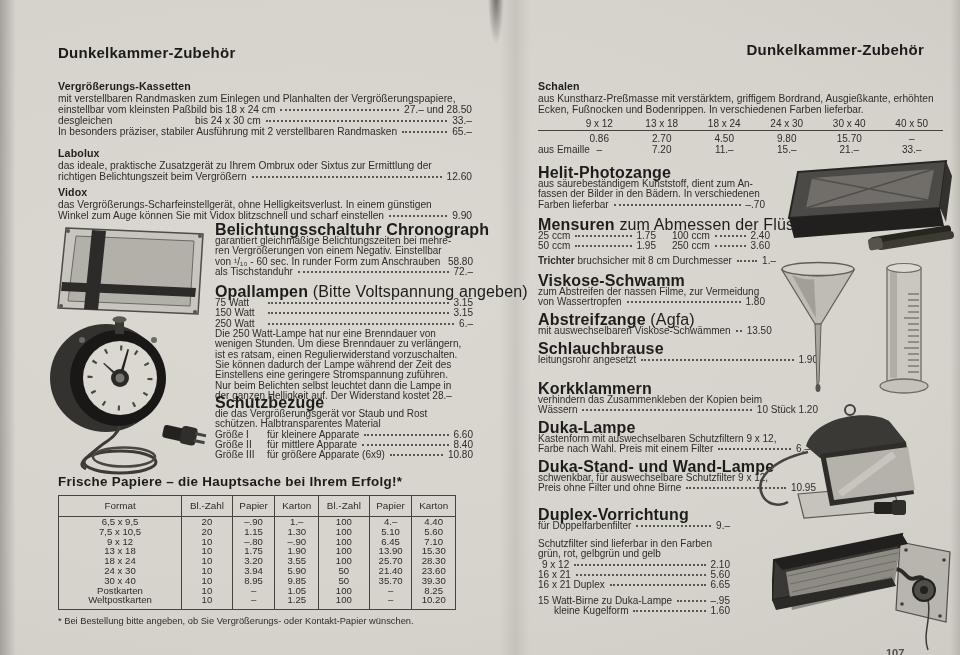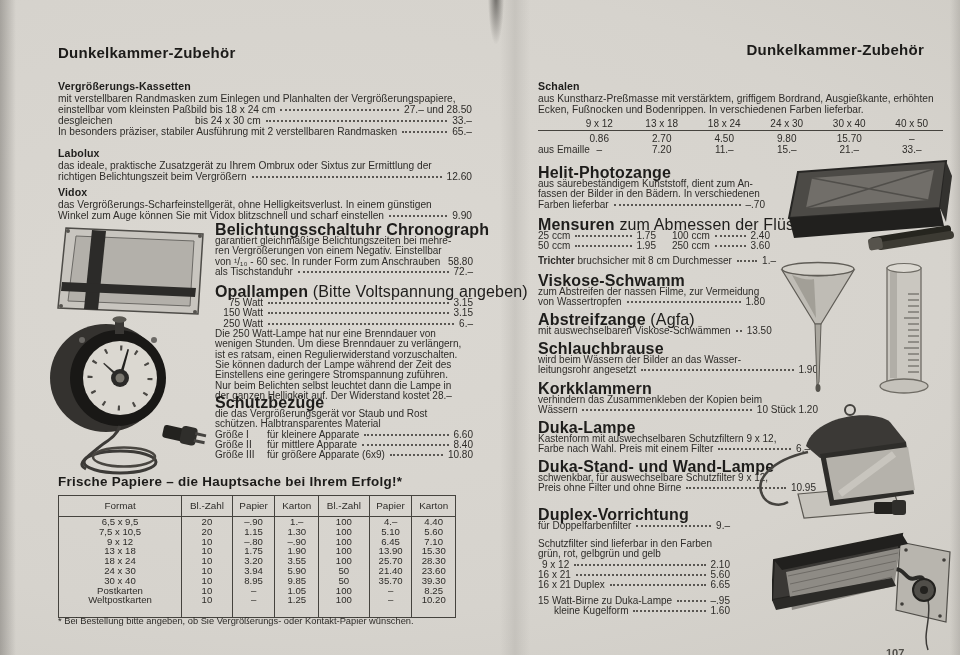--- a/index.html
+++ b/index.html
@@ -16,33 +16,33 @@
   .h{font-weight:bold;font-size:10.6px;line-height:13px;letter-spacing:.15px;color:#1e1d1b;white-space:nowrap}
   .h .nb{font-weight:normal}
   .t{font-size:10.2px;line-height:11.1px;white-space:nowrap}
   .s10 .t{font-size:10px;line-height:10.35px}
   .s10 .h{font-size:16px;line-height:12px}
   .pl{display:flex;align-items:baseline}
   .tx{white-space:nowrap}
   .d{flex:1 1 auto;min-width:6px;border-bottom:2px dotted rgba(52,50,46,.78);margin:0 5px;transform:translateY(-2px)}
   .sp{flex:1 1 auto}
   .p{white-space:nowrap;text-align:right}
-  .ow{display:inline-block;width:48px;text-align:right;white-space:nowrap}
+  .ow{display:inline-block;width:48px;text-align:left;white-space:nowrap}
   .gw{display:inline-block;width:52px;white-space:nowrap}
   .ind{margin-left:4px}
   
   .ptTitle{font-weight:bold;font-size:13.4px;letter-spacing:.3px;color:#1c1b19;white-space:nowrap}
   table.pt{border-collapse:collapse;width:398px;font-size:9.6px;color:#2e2c29}
   table.pt,table.pt th,table.pt td{border-color:#45433e}
   table.pt{border:1.6px solid #45433e}
   table.pt th{font-weight:normal;font-size:9.9px;padding:4px 0 5px;border-bottom:1.4px solid #45433e}
   table.pt th+th,table.pt td+td{border-left:1.4px solid #45433e}
   table.pt td{text-align:center;padding:0;line-height:9.8px}
   table.pt tbody tr:first-child td{}
-  table.pt tbody tr:last-child td{padding-bottom:12px}
+  table.pt tbody tr:last-child td{padding-bottom:4px}
   table.pt td:first-child{width:31%}
   .fn{font-size:9.3px;white-space:nowrap}
   
   .sgrid{display:grid;grid-template-columns:30px repeat(6,1fr);width:405px;font-size:10px;line-height:11.5px;margin-top:3px;text-align:center}
   .sgrid .lbl{text-align:left;white-space:nowrap}
   .srule{grid-column:1/-1;border-bottom:1.3px solid #45433e;margin:0 0 2px}
   .m1{display:flex;align-items:baseline;width:118px}
   .m2{display:flex;align-items:baseline;flex:1;margin-left:16px}
   .pgno{font-weight:bold;font-size:11px;color:#514f4a}
 </style>
@@ -391,21 +391,20 @@
     <div class="h"><span>Abstreifzange</span> <span class="nb">(Agfa)</span></div>
     <div class="t pl">
       <span class="tx">mit auswechselbaren Viskose-Schwämmen</span>
       <span class="d"></span>
       <span class="p">13.50</span>
     </div>
   </div>
 
   <div class="sec s10" style="left:538px;top:343px;width:280px">
     <div class="h">Schlauchbrause</div>
-    <div class="t">wird beim Wässern der Bilder an das Wasser-</div>
     <div class="t pl">
       <span class="tx">leitungsrohr angesetzt</span>
       <span class="d"></span>
       <span class="p">1.90</span>
     </div>
   </div>
 
   <div class="sec s10" style="left:538px;top:383px;width:280px">
     <div class="h">Korkklammern</div>
     <div class="t">verhindern das Zusammenkleben der Kopien beim</div>

